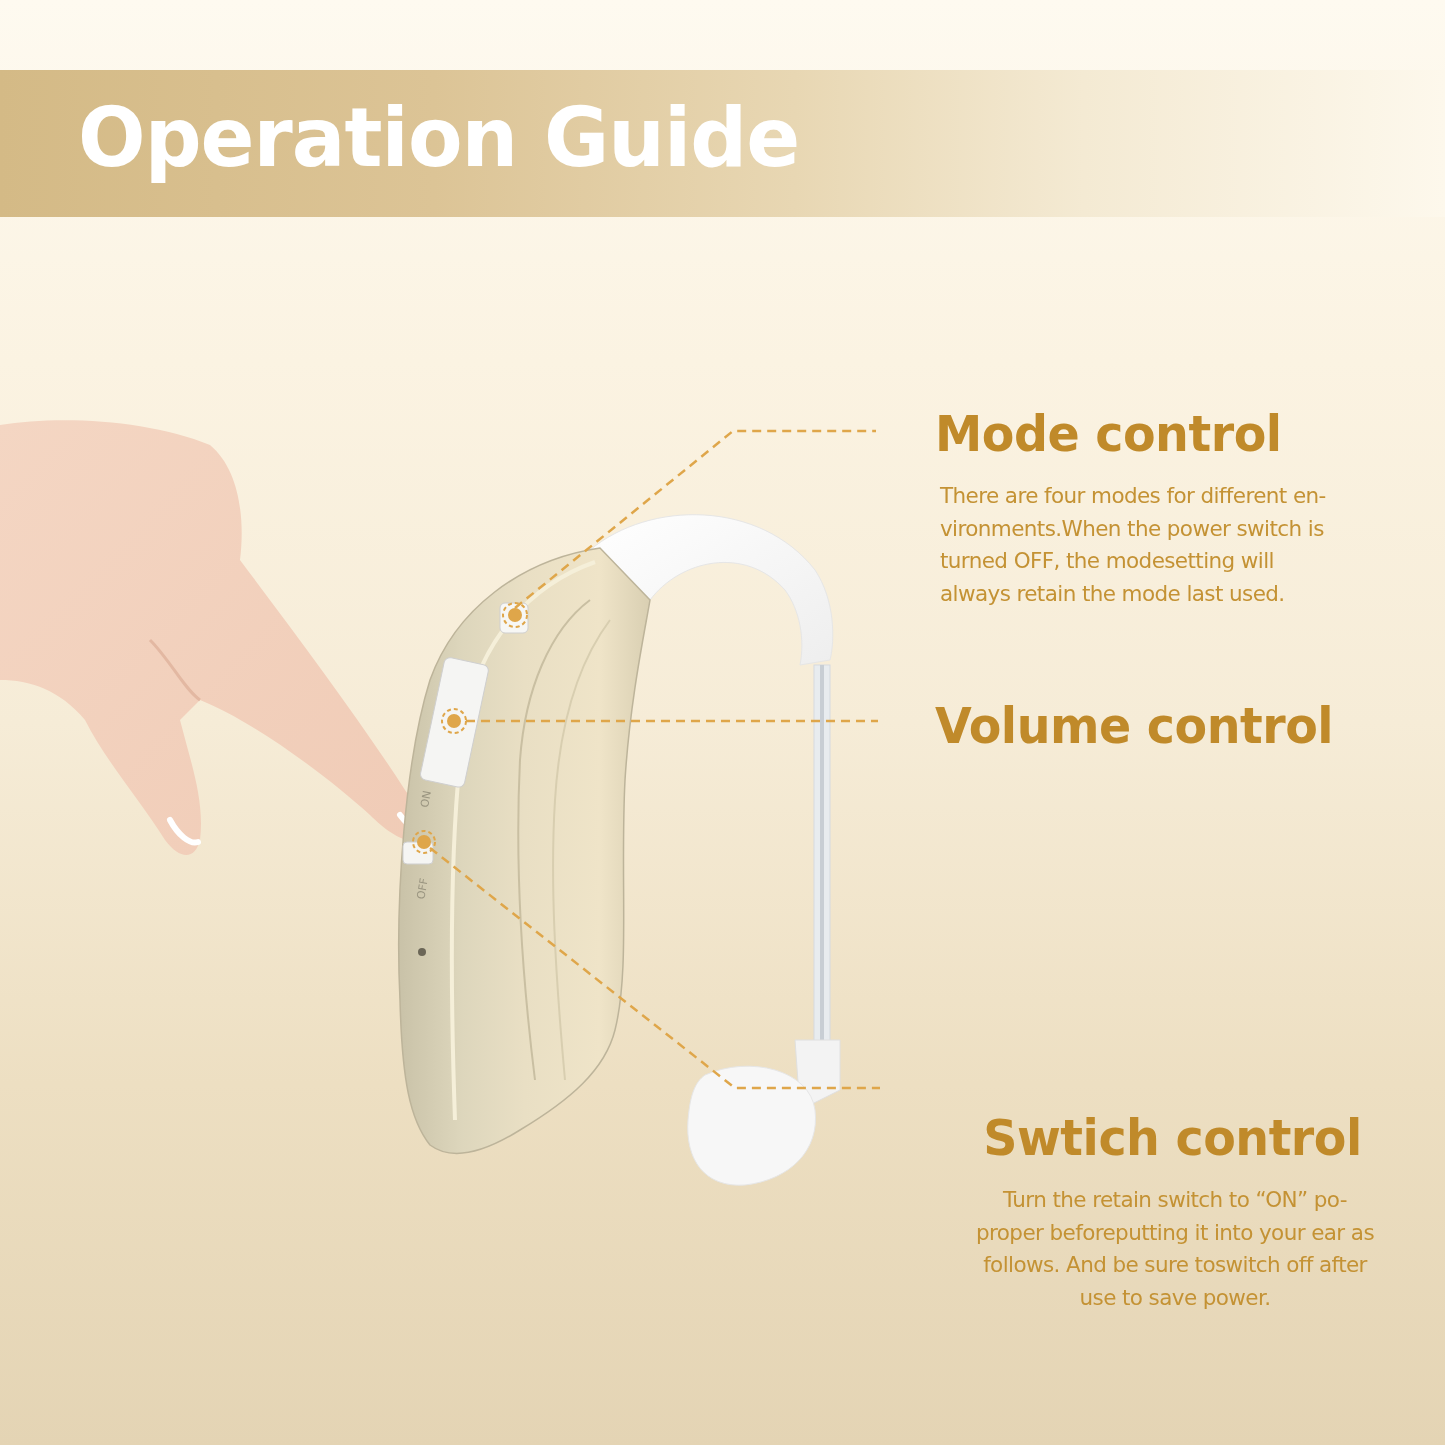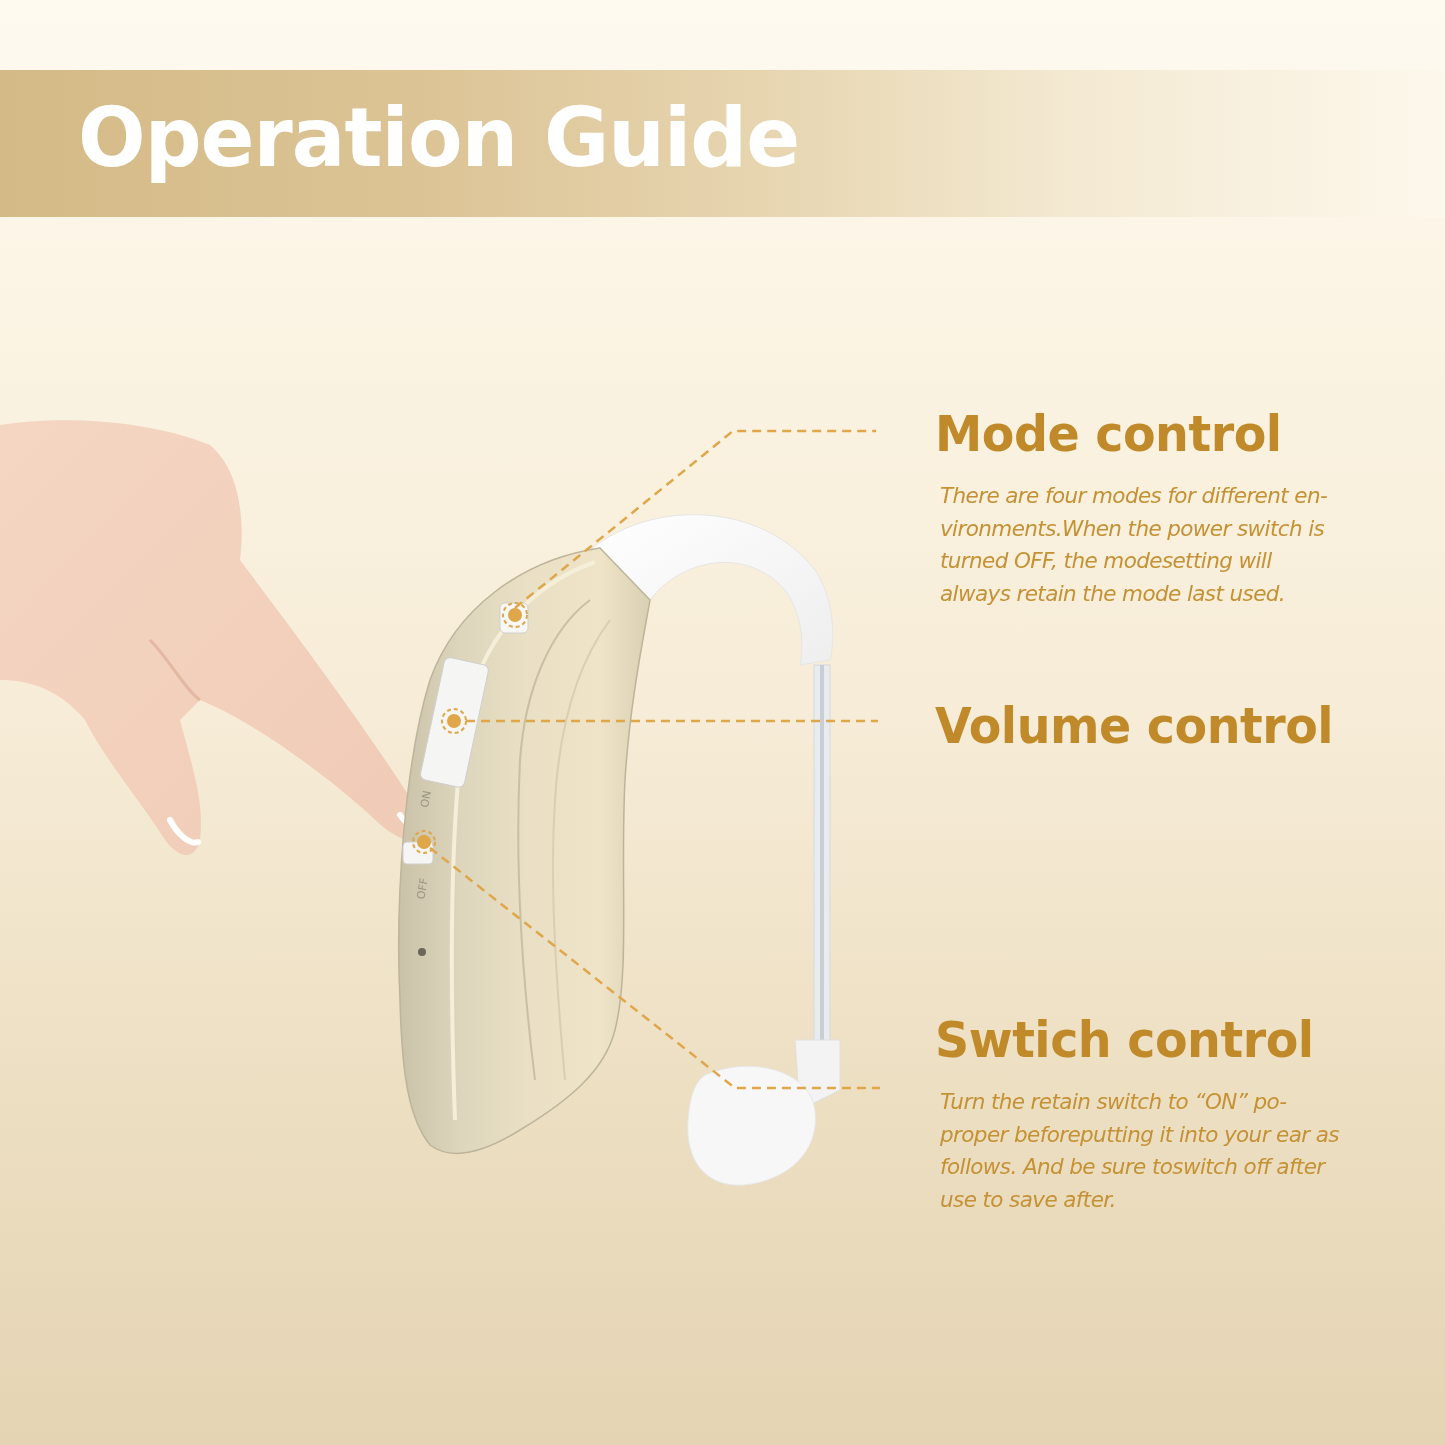--- a/index.html
+++ b/index.html
@@ -23,21 +23,21 @@
     .callout-title {
       font-family: "DejaVu Sans", sans-serif; font-size: 50px; color: #c08a2a;
       line-height: 60px; margin: 0; letter-spacing: -0.5px;
       transform: scaleX(0.95); transform-origin: left center; white-space: nowrap;
     }
     .callout-body {
       margin: 16px 0 0 5px; font-family: "DejaVu Sans", sans-serif;
       font-size: 21.5px; line-height: 32.5px; color: #c49234; width: 470px;
       letter-spacing: -0.6px;
     }
-    .callout-body span { display: block; white-space: nowrap; font-style: italic; }
+    .callout-body span { display: block; white-space: nowrap; }
   </style>
 </head>
 <body>
 
 <div class="banner"></div>
 <div class="banner-title">Operation Guide</div>
 
 <svg class="illustration" viewBox="0 0 1445 1445" xmlns="http://www.w3.org/2000/svg">
   <defs>
     <linearGradient id="bodyGrad" x1="0" y1="0" x2="1" y2="0">
@@ -114,21 +114,21 @@
     <span>vironments.When the power switch is</span>
     <span>turned OFF, the modesetting will</span>
     <span>always retain the mode last used.</span>
   </p>
 </div>
 
 <div class="callout" style="top:696px;">
   <h2 class="callout-title">Volume control</h2>
 </div>
 
-<div class="callout" style="top:1010px;">
+<div class="callout" style="top:1108px;text-align:center;">
   <h2 class="callout-title">Swtich control</h2>
   <p class="callout-body">
     <span>Turn the retain switch to “ON” po-</span>
     <span>proper beforeputting it into your ear as</span>
     <span>follows. And be sure toswitch off after</span>
-    <span>use to save after.</span>
+    <span>use to save power.</span>
   </p>
 </div>
 
 </body></html>

